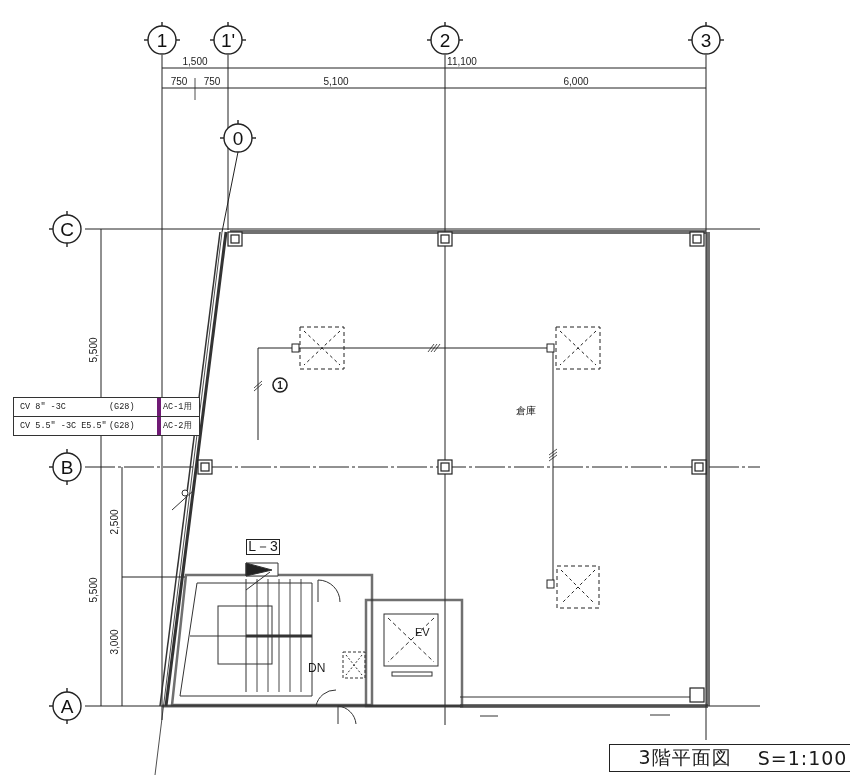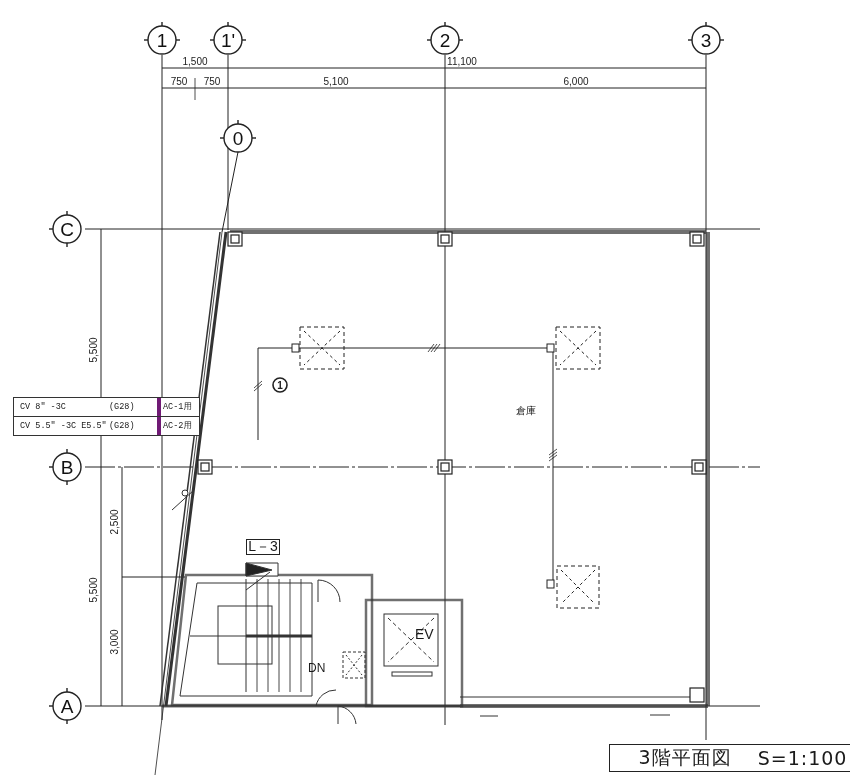--- a/index.html
+++ b/index.html
@@ -17,21 +17,21 @@
   .cable-row { display: flex; height: 18px; align-items: center; border-bottom: 1px solid #333; }
   .cable-row:last-child { border-bottom: none; }
   .c-type { width: 95px; padding-left: 6px; box-sizing: border-box; }
   .c-g { width: 48px; text-align: left; }
   .c-use { width: 42px; padding-left: 2px; border-left: 4px solid #701a75; height: 100%; display:flex; align-items:center; box-sizing:border-box; }
   .label-box { position: absolute; left: 246px; top: 539px; width: 32px; height: 14px;
                border: 1px solid #222; font-size: 14px; display: flex; align-items: center;
                justify-content: center; background:#fff; font-family: "Liberation Sans", sans-serif; }
   .room-label { position: absolute; left: 516px; top: 372px; font-size: 10px; font-family: Liberation Mono, monospace; margin-top: 32px; }
   .dn-label { position: absolute; left: 308px; top: 661px; font-size: 12px; }
-  .ev-label { position: absolute; left: 403px; top: 626px; font-size: 14px; padding-left: 12px; }
+  .ev-label { position: absolute; left: 403px; top: 626px; font-size: 11px; padding-left: 12px; }
 </style>
 </head>
 <body>
 
 <svg id="plan" viewBox="0 0 850 778" xmlns="http://www.w3.org/2000/svg">
   <g stroke="#222" fill="none" stroke-width="1">
 
     <line x1="162" y1="55" x2="162" y2="720"></line>
     <line x1="228" y1="55" x2="228" y2="230"></line>
     <line x1="445" y1="55" x2="445" y2="725"></line>

